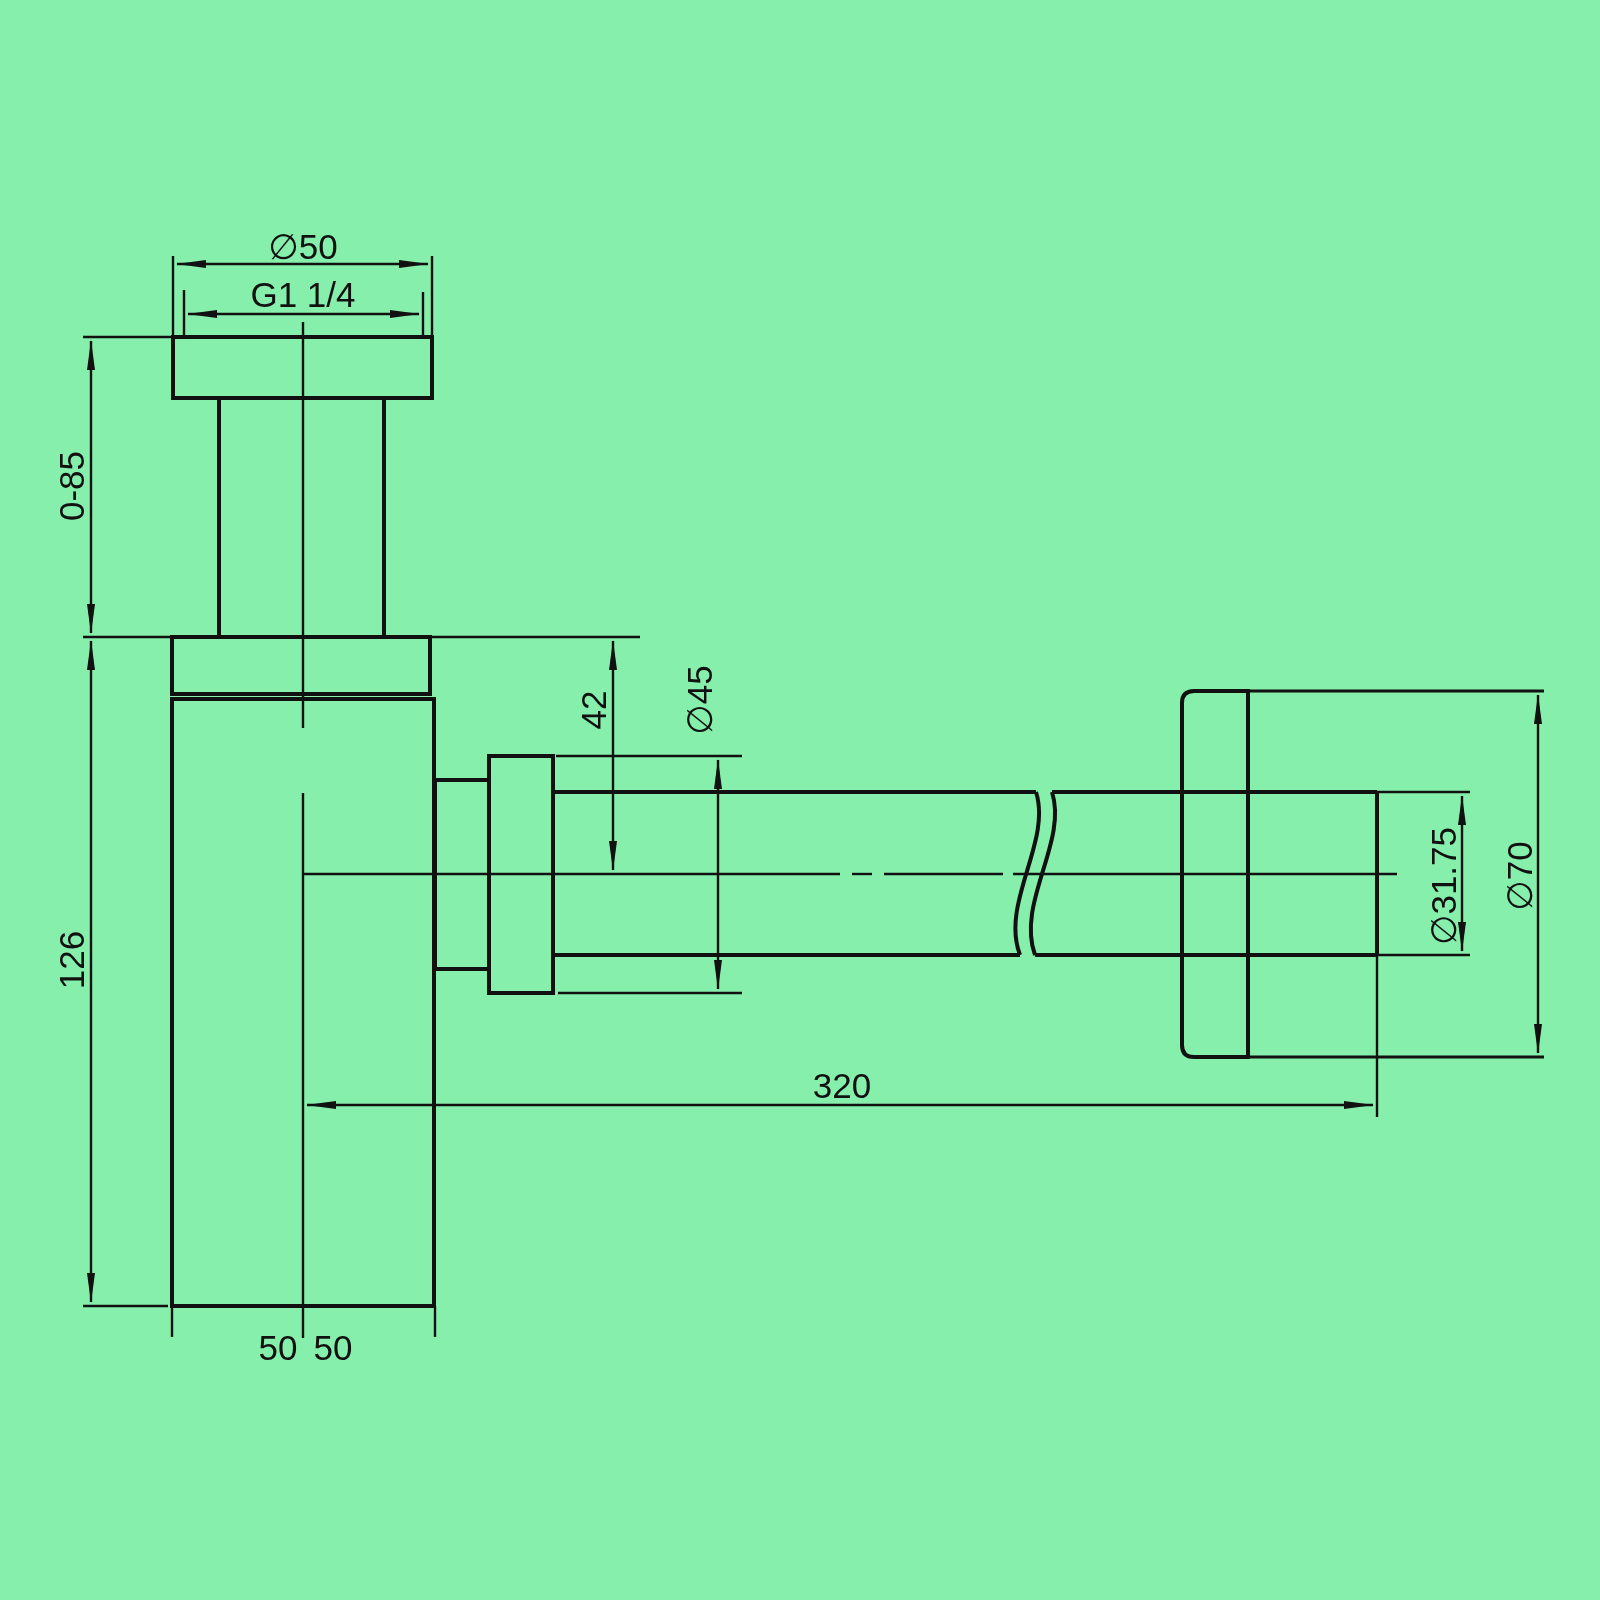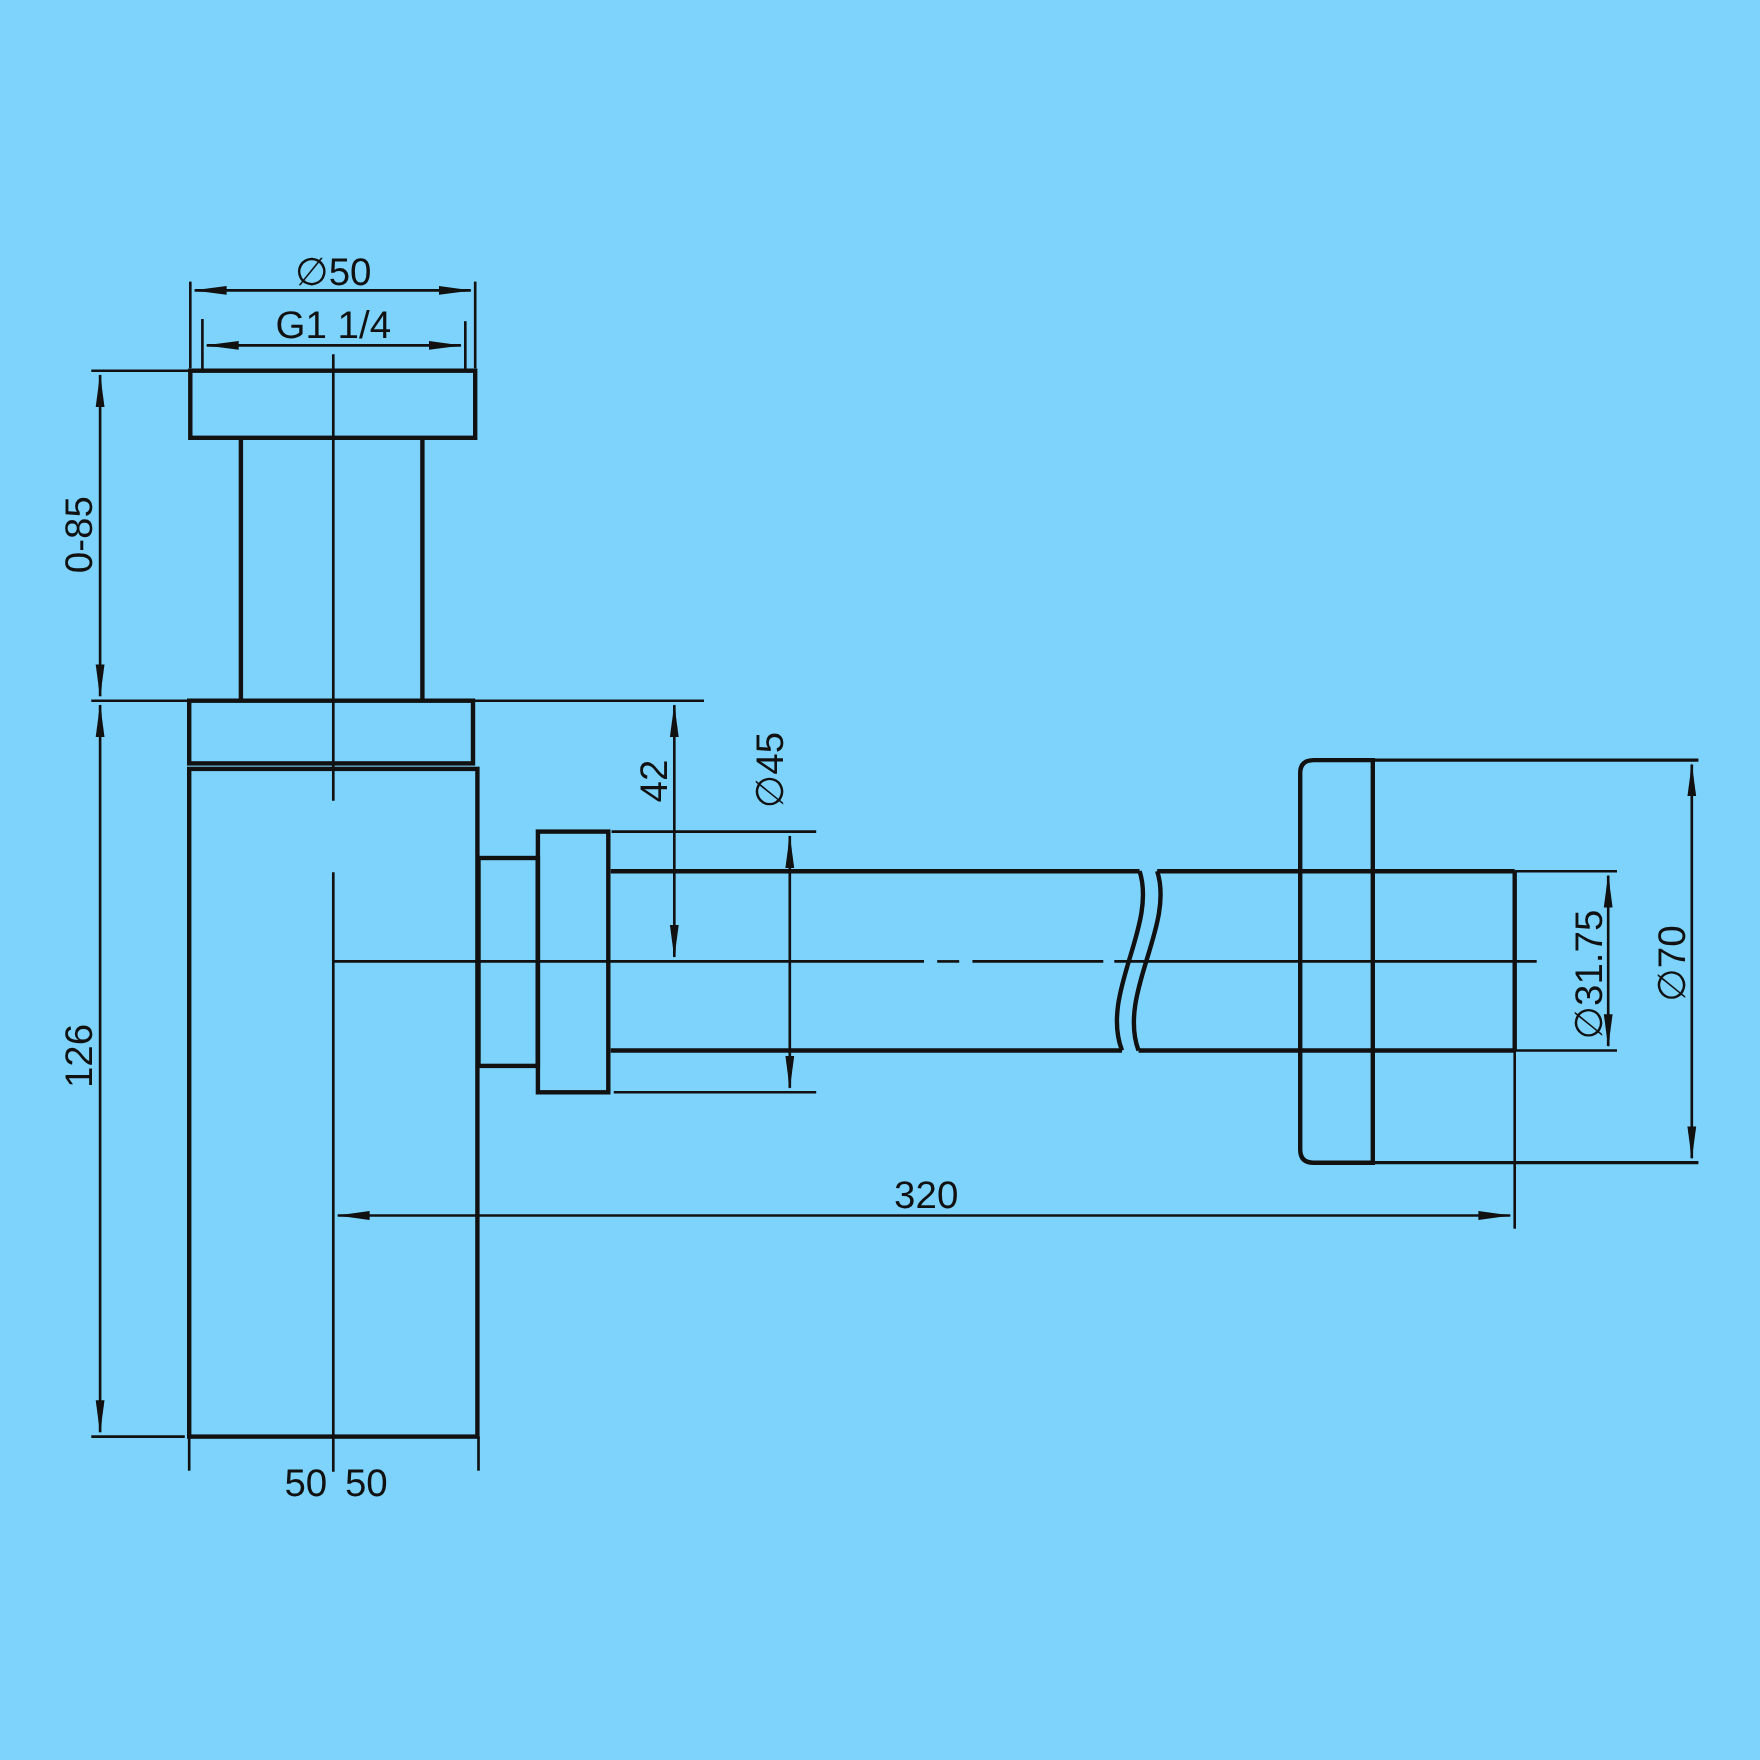--- a/index.html
+++ b/index.html
@@ -1,16 +1,16 @@
 <!DOCTYPE html>
 <html><head>
 <meta charset="utf-8">
 <style>
   html,body{margin:0;padding:0;background:#ffffff;}
-  .stage{width:1600px;height:1600px;background:#7dd3fc;position:relative;overflow:hidden;}
+  .stage{width:1600px;height:1600px;background:#86efac;position:relative;overflow:hidden;}
   svg{display:block;}
   .obj{stroke:#111111;stroke-width:4;fill:none;stroke-linecap:butt;}
   .obj-thin{stroke:#111111;stroke-width:3;fill:none;}
   .dim{stroke:#111111;stroke-width:2.4;fill:none;}
   .cl{stroke:#111111;stroke-width:2.4;fill:none;}
   .lbl{font-family:"Liberation Sans","DejaVu Sans",sans-serif;font-size:35px;fill:#111111;
        text-anchor:middle;}
 </style>
 </head>
 <body>

